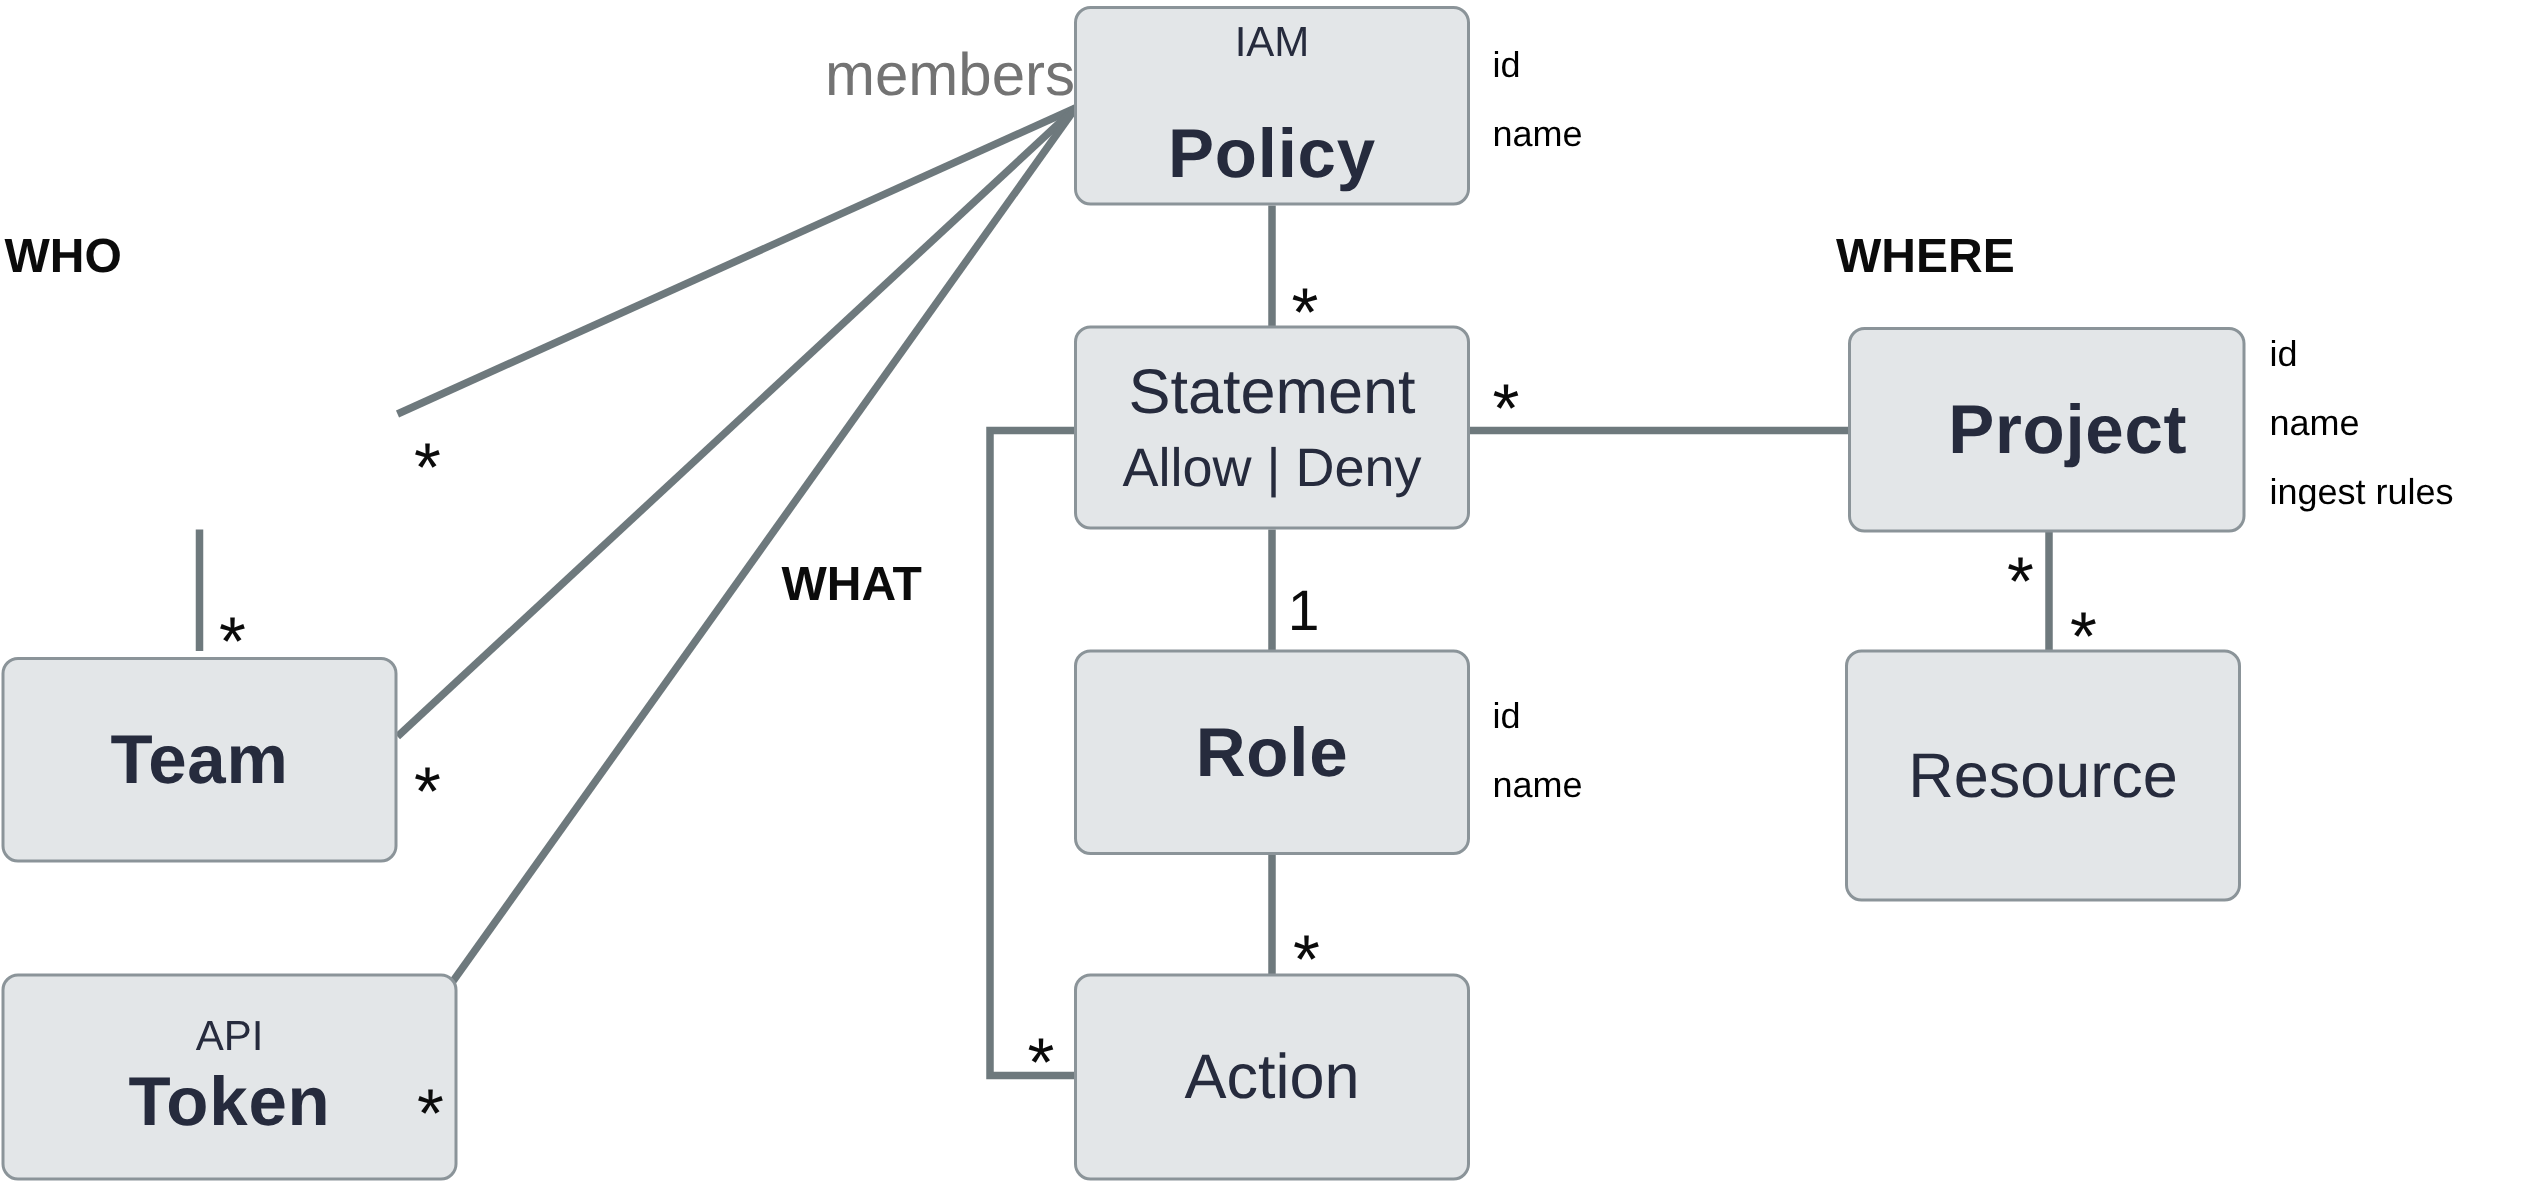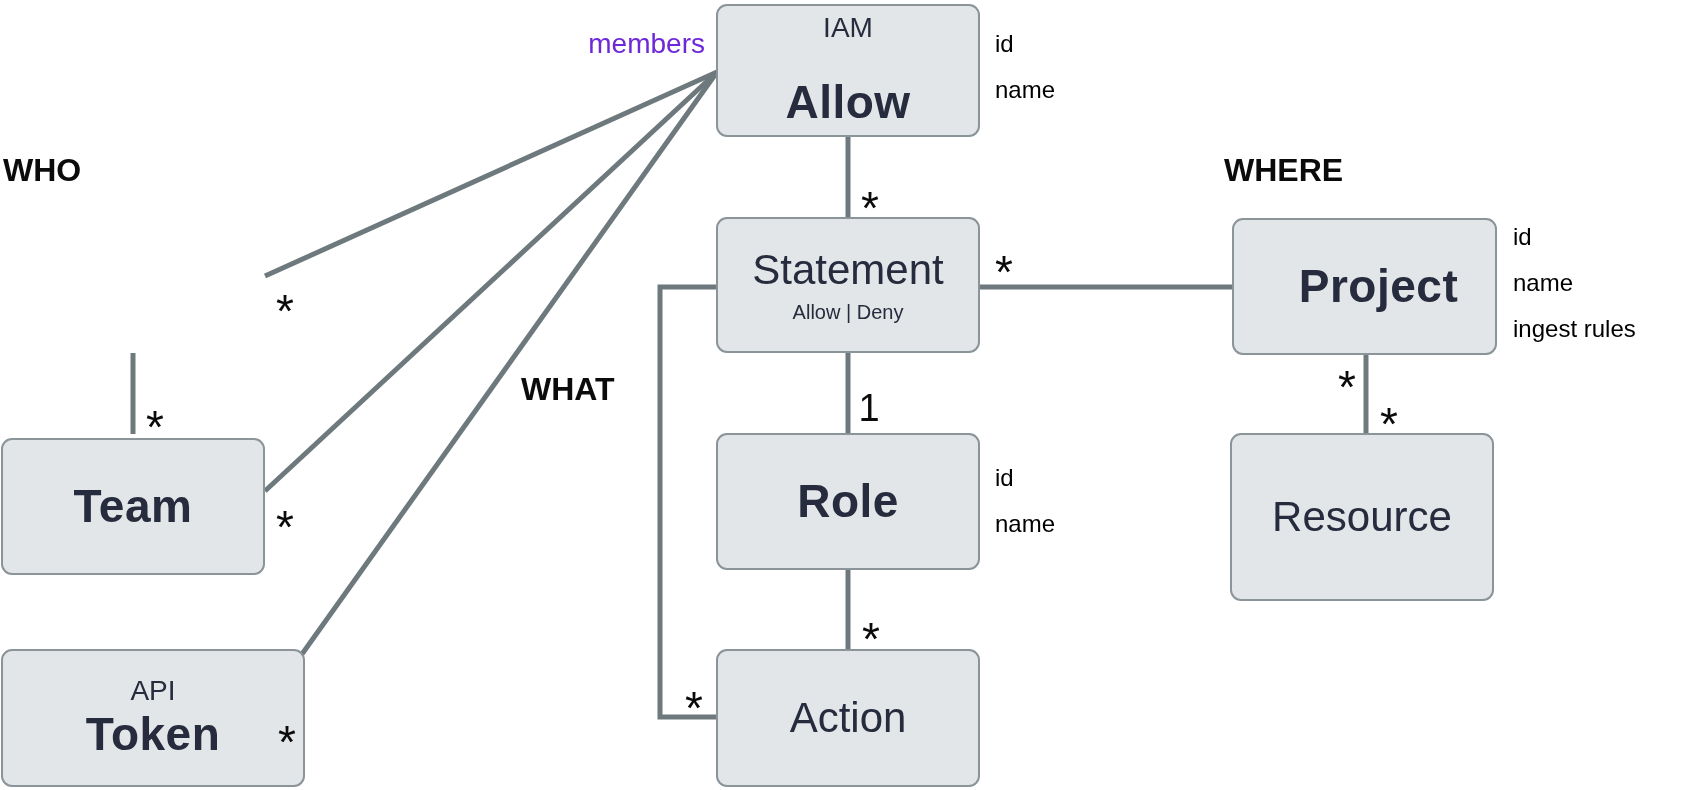--- a/index.html
+++ b/index.html
@@ -16,39 +16,39 @@
     flex-direction:column;
     align-items:center;
     justify-content:center;
     color:#262b3d;
     text-align:center;
     line-height:1.15;
   }
   .entity .supertitle{font-size:28px;font-weight:400;}
   .entity .title-bold{font-size:46px;font-weight:700;letter-spacing:0.5px;}
   .entity .title-reg{font-size:42px;font-weight:400;}
-  .entity .subtitle{font-size:20px;font-weight:400;margin-top:6px;}
+  .entity .subtitle{font-size:36px;font-weight:400;margin-top:6px;}
   .section-label{
     position:absolute;
     font-size:32px;
     font-weight:700;
     color:#0b0b0b;
     white-space:nowrap;
   }
   .attr-list{
     position:absolute;
     font-size:24px;
     color:#000000;
     white-space:nowrap;
   }
   .attr-list div{height:46px;line-height:46px;}
   .edge-label{
     position:absolute;
-    color:#6d28d9;
-    font-size:28px;
+    color:#737373;
+    font-size:40px;
     white-space:nowrap;
   }
   .mult{
     position:absolute;
     color:#0b0b0b;
     font-size:46px;
     line-height:1;
     transform:translateX(-50%);
     white-space:pre;
   }
@@ -87,21 +87,21 @@
       <path d="M717 72 L265 706"></path>
     </g>
   </svg>
 
   <div class="section-label" style="left:3px;top:152px;">WHO</div>
   <div class="section-label" style="left:521px;top:371px;">WHAT</div>
   <div class="section-label" style="left:1224px;top:152px;">WHERE</div>
 
   <div class="entity" style="left:716px;top:4px;width:264px;height:133px;gap:32px;">
     <div class="supertitle">IAM</div>
-    <div class="title-bold">Allow</div>
+    <div class="title-bold">Policy</div>
   </div>
 
 
   <div class="entity" style="left:1px;top:438px;width:264px;height:137px;">
     <div class="title-bold">Team</div>
   </div>
 
   <div class="entity" style="left:1px;top:649px;width:304px;height:138px;">
     <div class="supertitle">API</div>
     <div class="title-bold">Token</div>

